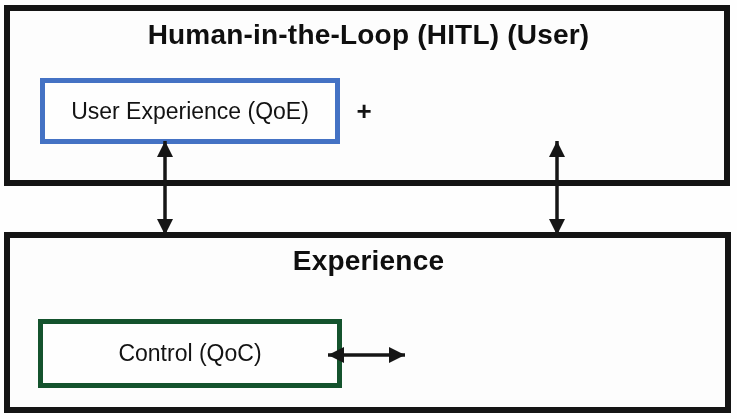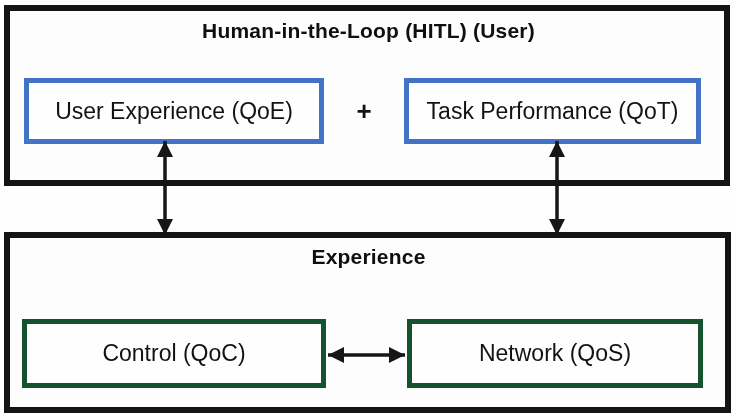--- a/index.html
+++ b/index.html
@@ -33,36 +33,37 @@
     top: 232px;
     width: 727px;
     height: 181px;
   }
   .section-title {
     position: absolute;
     left: 0;
     width: 100%;
     text-align: center;
     font-weight: bold;
-    font-size: 21px;
+    font-size: 28px;
     letter-spacing: 0.2px;
     color: #0f0f0f;
   }
   #hitl-title { top: 19px; }
   #app-title  { top: 245px; }
   .inner-box {
     position: absolute;
     box-sizing: border-box;
     background: #fefefe;
     display: flex;
     align-items: center;
     justify-content: center;
     font-size: 23px;
     color: #131313;
     text-align: center;
+    margin-left: 16px;
   }
   .blue-box { border: 5px solid #4472c4; }
   .red-box  { border: 5px solid #14532d; }
   #qoe-box { left: 24px;  top: 78px;  width: 300px; height: 66px; }
   #qot-box { left: 404px; top: 78px;  width: 297px; height: 66px; }
   #qoc-box { left: 22px;  top: 319px; width: 304px; height: 69px; }
   #qos-box { left: 407px; top: 319px; width: 296px; height: 69px; }
   #plus-sign {
     position: absolute;
     left: 324px;
@@ -92,34 +93,28 @@
 
   <div id="hitl-box" class="outer-box"></div>
   <div id="hitl-title" class="section-title">Human-in-the-Loop (HITL) (User)</div>
 
   <div id="qoe-box" class="inner-box blue-box">
     <span>User Experience (QoE)</span>
   </div>
 
   <div id="plus-sign">+</div>
 
-  <div id="qot-box" class="inner-box blue-box">
-    <span>Task Performance (QoT)</span>
-  </div>
 
   <div id="app-box" class="outer-box"></div>
   <div id="app-title" class="section-title">Experience</div>
 
   <div id="qoc-box" class="inner-box red-box">
     <span>Control (QoC)</span>
   </div>
 
-  <div id="qos-box" class="inner-box red-box">
-    <span>Network (QoS)</span>
-  </div>
 
   <svg id="arrow-layer" viewBox="0 0 737 419" xmlns="http://www.w3.org/2000/svg">
     <defs>
       <marker id="ah" viewBox="0 0 10 10" refX="10" refY="5" markerWidth="4.6" markerHeight="4.6" orient="auto-start-reverse">
         <path d="M 0 0 L 10 5 L 0 10 z" fill="#161616"></path>
       </marker>
     </defs>
     <g>
       <line x1="165" y1="141" x2="165" y2="235" stroke="#161616" stroke-width="3.5" marker-start="url(#ah)" marker-end="url(#ah)"></line>
     </g>

